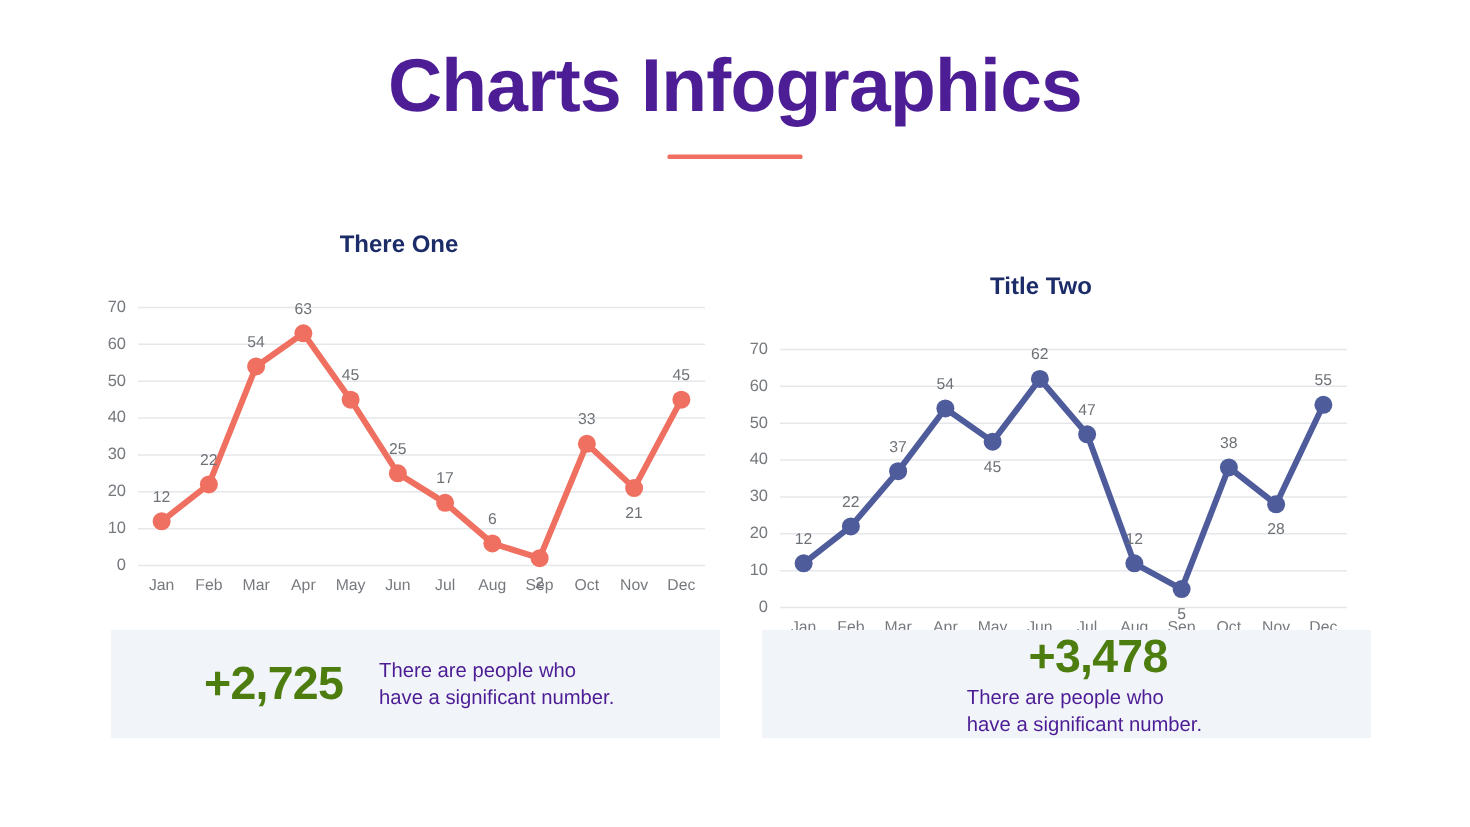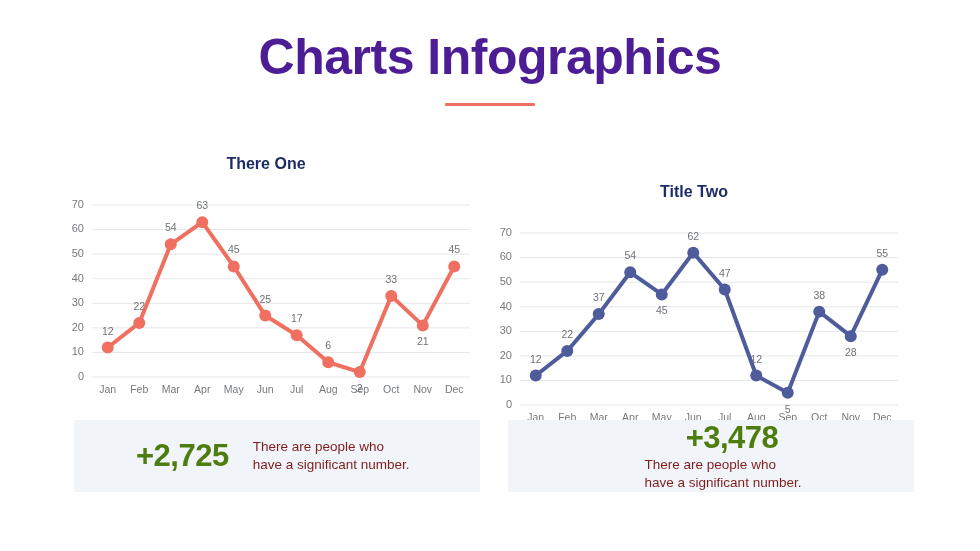--- a/index.html
+++ b/index.html
@@ -111,21 +111,21 @@
     font-size: 31px;
     font-weight: bold;
     color: #4d7c0f;
     letter-spacing: -0.5px;
     white-space: nowrap;
     flex: 0 0 auto;
     padding-left: 42px;
   }
   .stat-desc {
     font-size: 13.5px;
-    color: #7f1d1d;
+    color: #4c1d95;
     line-height: 1.35;
     margin-left: 24px;
     flex: 1 1 auto;
   }
   .stat-desc span { display: block; }
 </style>
 </head>
 <body>
 
 <div class="header">

